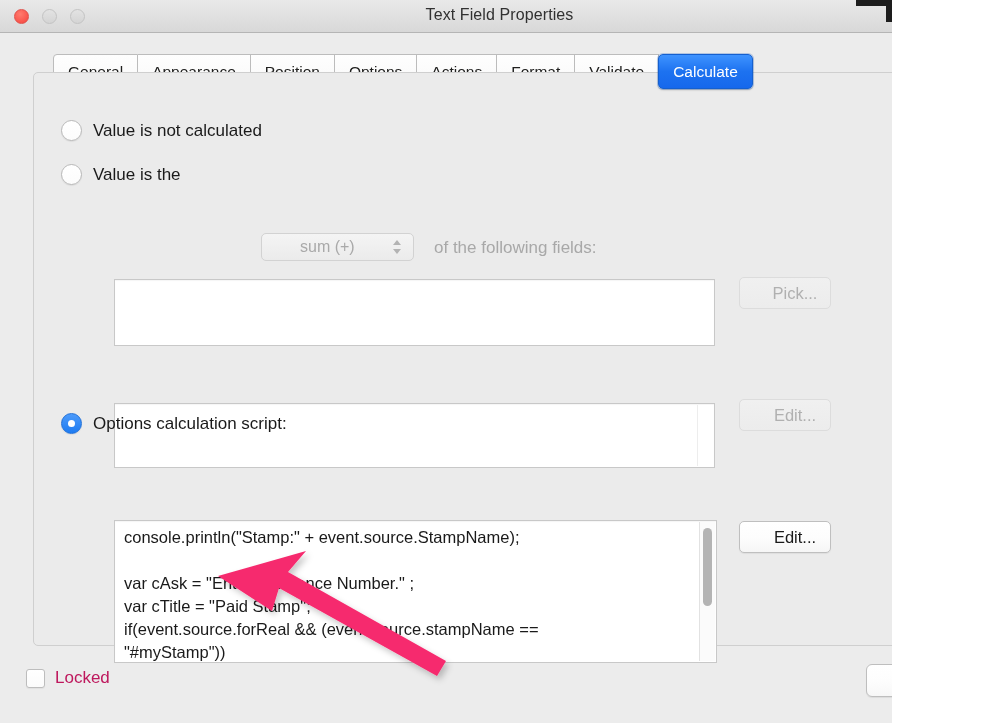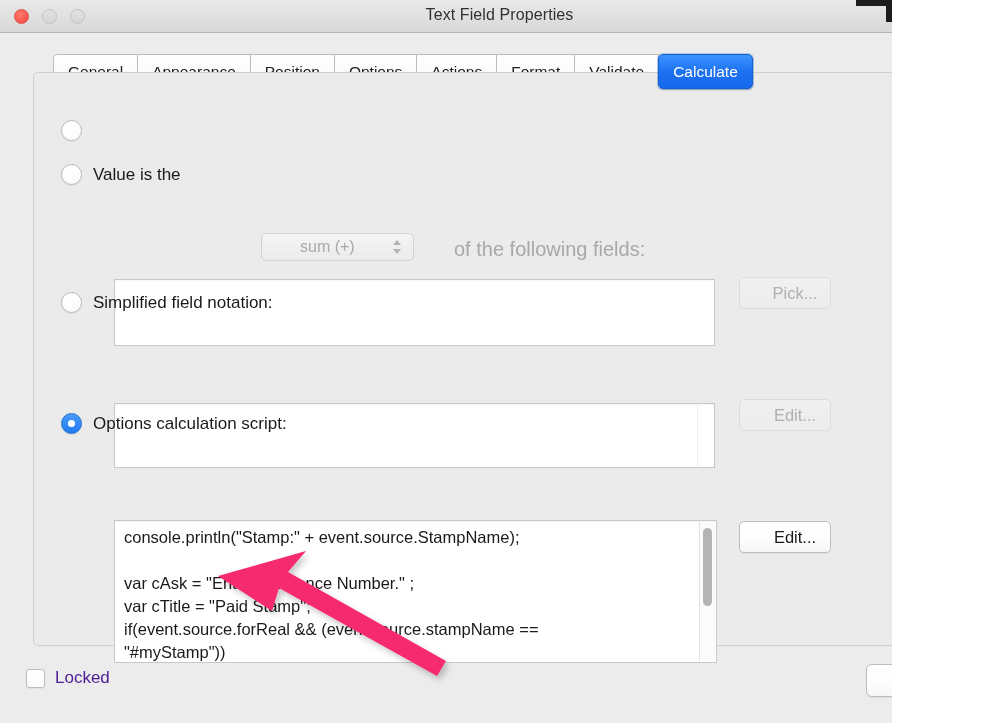--- a/index.html
+++ b/index.html
@@ -204,23 +204,23 @@
     position: absolute;
     right: 11px;
     top: 50%;
     transform: translateY(-50%);
     width: 10px;
     height: 18px;
     color: #b0b0b0;
   }
   #of-following {
     position: absolute;
-    left: 420px;
+    left: 400px;
     top: 165px;
-    font-size: 20px;
+    font-size: 17px;
     color: #a8a8a8;
   }
 
   
   .textbox {
     position: absolute;
     background: #ffffff;
     border: 1px solid #c8c8c8;
     box-sizing: border-box;
     box-shadow: inset 0 1px 1px rgba(0,0,0,0.04);
@@ -317,21 +317,21 @@
     height: 19px;
     border-radius: 3px;
     background: linear-gradient(to bottom, #ffffff 0%, #fbfbfb 100%);
     border: 1px solid #bdbdbd;
     box-sizing: border-box;
     box-shadow: 0 1px 1px rgba(0,0,0,0.05);
   }
   #locked-label {
     margin-left: 10px;
     font-size: 17px;
-    color: #4c1d95;
+    color: #be185d;
   }
   #close-btn {
     position: absolute;
     left: 866px;
     top: 664px;
     width: 104px;
     height: 33px;
     display: flex;
     align-items: center;
     justify-content: center;
@@ -375,20 +375,21 @@
     <div class="tab">Actions</div>
     <div class="tab">Format</div>
     <div class="tab">Validate</div>
     <div class="tab active">Calculate</div>
   </div>
 
   <div id="panel">
 
     <div class="radio-row" style="left:27px; top:47px;">
       <div class="radio"></div>
+      <div class="radio-label">Value is not calculated</div>
     </div>
 
     <div class="radio-row" style="left:27px; top:91px;">
       <div class="radio"></div>
       <div class="radio-label">Value is the</div>
     </div>
 
     <div id="sum-select">
       <div class="sel-text">sum (+)</div>
       <div id="sum-chevrons">
@@ -399,24 +400,20 @@
       </div>
     </div>
 
     <div id="of-following">of the following fields:</div>
 
     <div class="textbox" id="fields-box">
       <div style="position:absolute;left:8px;top:4px;font-size:16px;color:#1a1a1a;"></div>
     </div>
     <div class="btn disabled" id="pick-btn">Pick...</div>
 
-    <div class="radio-row" style="left:27px; top:219px;">
-      <div class="radio"></div>
-      <div class="radio-label">Simplified field notation:</div>
-    </div>
 
     <div class="textbox" id="simplified-box">
       <div style="position:absolute;left:8px;top:4px;font-size:16px;color:#1a1a1a;"></div>
       <div class="scroll-gutter"></div>
     </div>
     <div class="btn disabled" id="edit1-btn">Edit...</div>
 
     <div class="radio-row" style="left:27px; top:340px;">
       <div class="radio checked"></div>
       <div class="radio-label">Options calculation script:</div>

